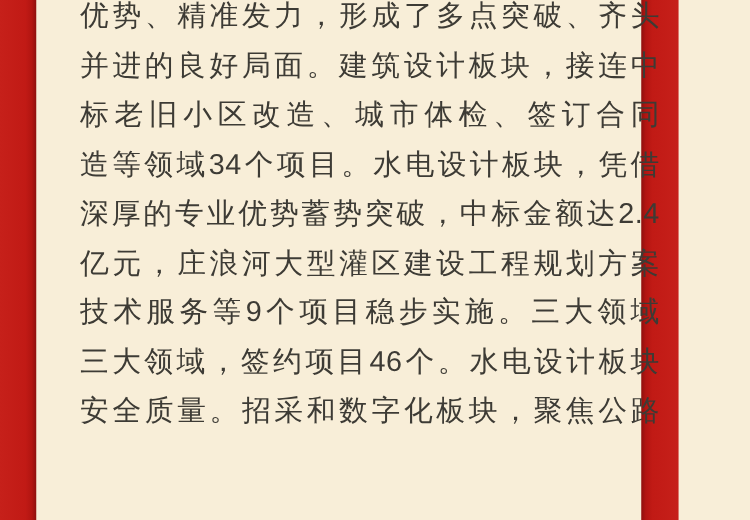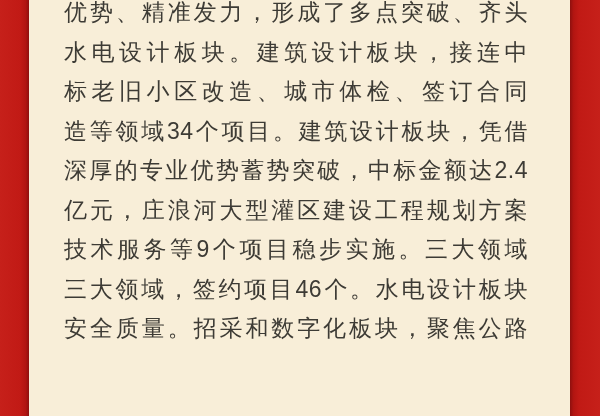--- a/index.html
+++ b/index.html
@@ -6,21 +6,21 @@
     margin: 0;
     padding: 0;
     width: 600px;
     height: 416px;
     overflow: hidden;
     background: #f8eed8;
     font-family: "Liberation Sans", sans-serif;
   }
   .page {
     position: relative;
-    width: 600px;
+    width: 543px;
     height: 416px;
     background: #f8eed8;
     overflow: hidden;
   }
   
   .red-bar {
     position: absolute;
     top: 0;
     bottom: 0;
     width: 29px;
@@ -58,22 +58,22 @@
 </style>
 </head>
 <body>
 
 <div class="page">
   <div class="red-bar left"></div>
   <div class="red-bar right"></div>
 
   <div class="content">
     <p class="text-line">优势、精准发力，形成了多点突破、齐头</p>
-    <p class="text-line">水电设计板块。建筑设计板块，接连中</p>
+    <p class="text-line">并进的良好局面。建筑设计板块，接连中</p>
     <p class="text-line">标老旧小区改造、城市体检、签订合同</p>
-    <p class="text-line">造等领域34个项目。建筑设计板块，凭借</p>
+    <p class="text-line">造等领域34个项目。水电设计板块，凭借</p>
     <p class="text-line">深厚的专业优势蓄势突破，中标金额达2.4</p>
     <p class="text-line">亿元，庄浪河大型灌区建设工程规划方案</p>
     <p class="text-line">技术服务等9个项目稳步实施。三大领域</p>
     <p class="text-line">三大领域，签约项目46个。水电设计板块</p>
     <p class="text-line">安全质量。招采和数字化板块，聚焦公路</p>
   </div>
 </div>
 
 </body></html>

